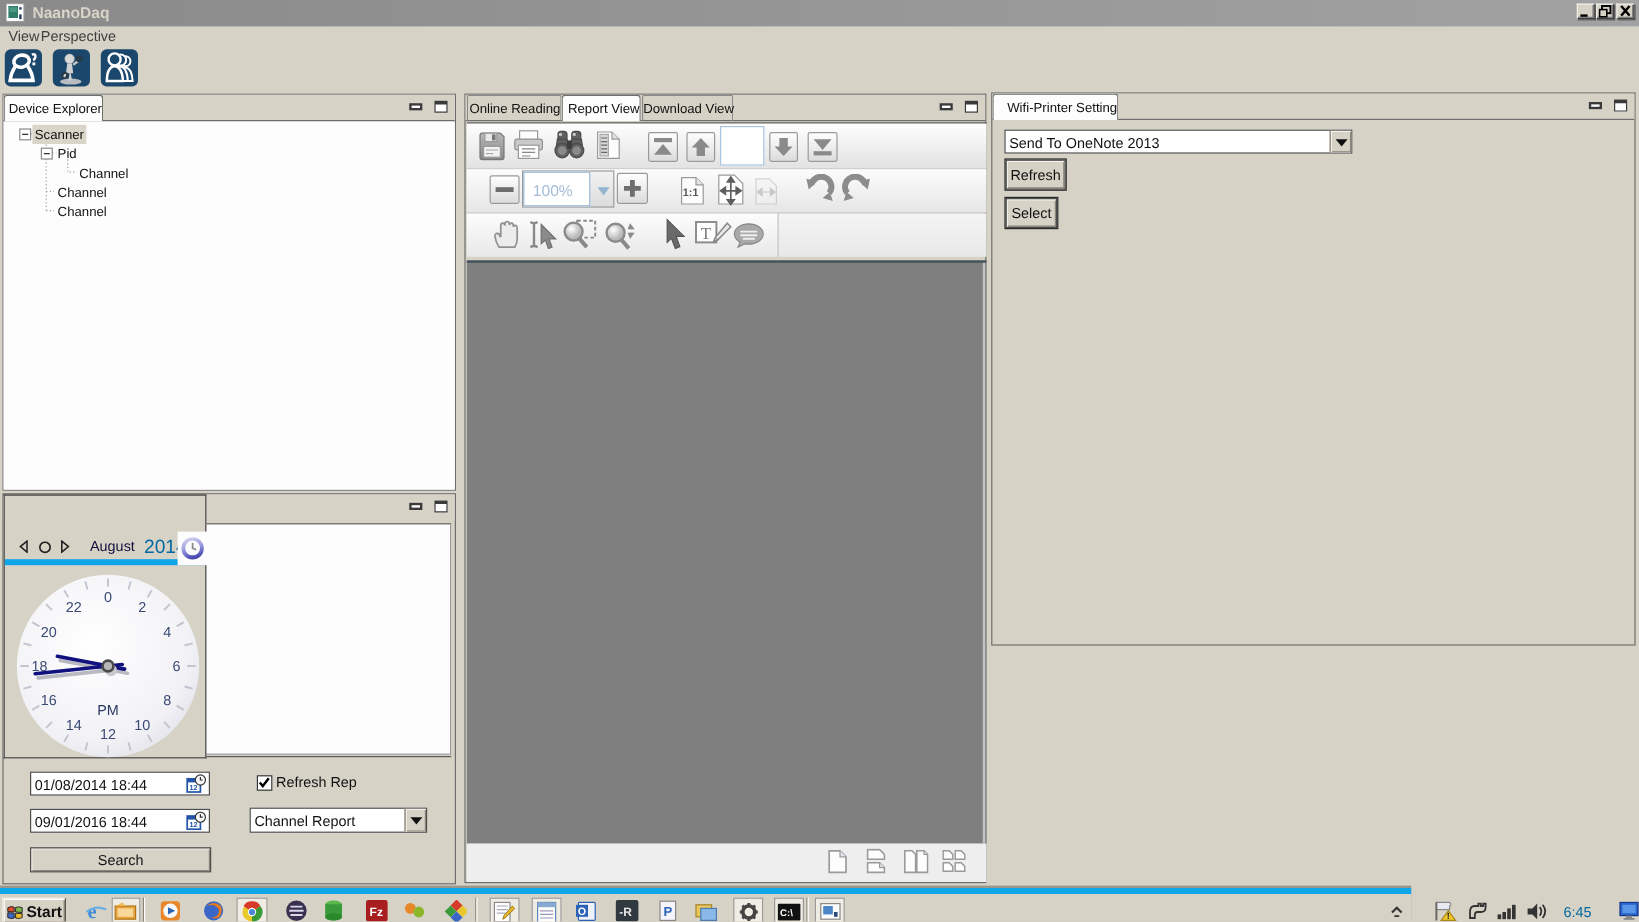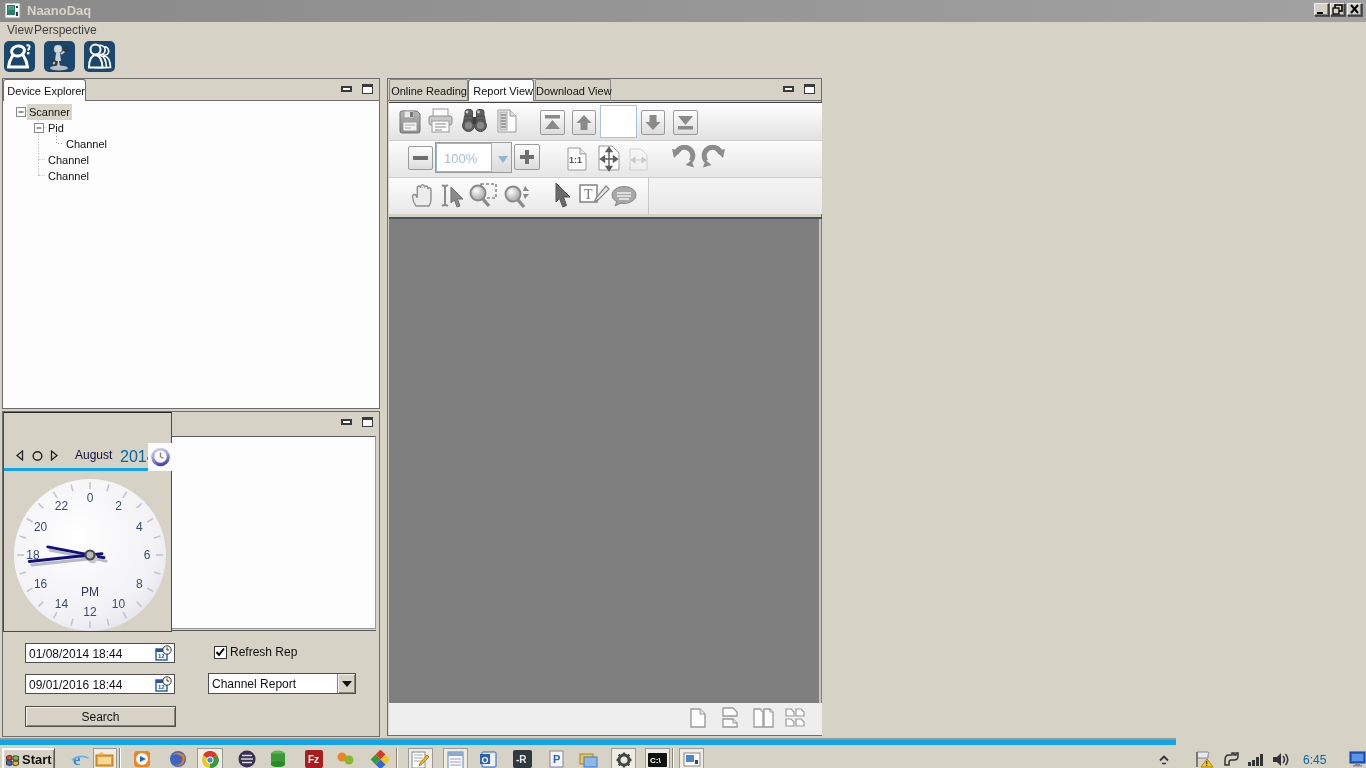--- a/index.html
+++ b/index.html
@@ -172,21 +172,21 @@
         </svg>
       </div>
  <div class="abs" style="left:227px;top:233px;font-size:12px;color:#111">Refresh Rep</div>
  <div class="combo" style="left:205px;top:261px;width:148px;height:21px">
         <span class="ctext" style="top:3px">Channel Report</span>
         <div class="dd"></div>
       </div>
 </div>
 
 <div class="abs" id="popup" style="left:3px;top:412px;width:169px;height:220px;background:#d6d2c6;border:1px solid #4a4a4a;border-top-color:#2a2a2a">
- <div class="abs" style="left:0;top:27px;width:167px;height:31px;border-bottom:3px solid #0ea5e9">
+ <div class="abs" style="left:0;top:27px;width:167px;height:31px;border-bottom:5px solid #0ea5e9">
   <svg class="abs" style="left:11px;top:10px" width="9" height="11">
           <path d="M7.5 1 L2 5.5 L7.5 10 Z" fill="none" stroke="#222" stroke-width="1.3"></path>
         </svg>
   <svg class="abs" style="left:28px;top:11px" width="12" height="11">
           <circle cx="5.5" cy="5" r="4.3" fill="none" stroke="#222" stroke-width="1.4"></circle>
         </svg>
   <svg class="abs" style="left:46px;top:10px" width="9" height="11">
           <path d="M1.5 1 L7 5.5 L1.5 10 Z" fill="none" stroke="#222" stroke-width="1.3"></path>
         </svg>
   <span class="abs" style="left:71px;top:8px;font-size:12px;color:#10103c">August</span>
@@ -462,20 +462,33 @@
     </svg>
 <svg class="abs" style="left:784px;top:707px" width="22" height="22">
       <g fill="#fdfdfd" stroke="#9a9a9a" stroke-width="1.2">
         <path d="M2 2 L7 2 L10 5 L10 9 L2 9 Z"></path>
         <path d="M12 2 L17 2 L20 5 L20 9 L12 9 Z"></path>
         <path d="M2 12 L7 12 L10 15 L10 19 L2 19 Z"></path>
         <path d="M12 12 L17 12 L20 15 L20 19 L12 19 Z"></path>
       </g>
     </svg>
 
+<div class="panel" id="pW" style="left:826px;top:77px;width:537px;height:461px">
+ <div class="phead">
+        <div class="tab act" style="left:0;width:105px">Wifi-Printer Setting</div>
+  <div class="vmin" style="right:27px;top:7px"></div>
+        <div class="vmax" style="right:6px;top:5px"></div>
+      </div>
+ <div class="combo" style="left:10px;top:30px;width:290px;height:20px">
+        <span class="ctext" style="top:3px">Send To OneNote 2013</span>
+        <div class="dd"></div>
+      </div>
+ <div class="cbtn" style="left:11px;top:55px;width:50px;height:25px;line-height:24px;outline:1px solid #2a2a2a">Refresh</div>
+ <div class="cbtn" style="left:11px;top:87px;width:43px;height:25px;line-height:24px;outline:1px solid #2a2a2a">Select</div>
+</div>
 
 <div class="abs" id="task" style="left:0;top:740px;width:1176px;height:28px;background:#d6d2c6;border-top:5px solid #0ea5e9;box-shadow:0 -2px 0 #9a968a">
  <div class="abs" style="left:2px;top:3px;width:53px;height:22px;background:#d6d2c6;border:1px solid;border-color:#f6f4ee #5a564c #5a564c #f6f4ee;box-shadow:inset 1px 1px 0 #fff,inset -1px -1px 0 #8a8578">
   <svg class="abs" style="left:2px;top:3px" width="16" height="16">
           <g stroke="#222" stroke-width="0.8">
             <path d="M1.5 4.5 Q4 2.8 6.8 4 L6.8 8 L1.5 7.6 Z" fill="#e04a2a"></path>
             <path d="M8 4.2 Q10.5 3.2 13.5 4.4 L13.5 8.4 L8 8 Z" fill="#7ab84a"></path>
             <path d="M1.5 8.6 L6.8 9 L6.8 13 Q4 14 1.5 12.6 Z" fill="#3a6ac8"></path>
             <path d="M8 9 L13.5 9.4 L13.5 12.6 Q10.5 14.2 8 13 Z" fill="#e8b82a"></path>
           </g>

